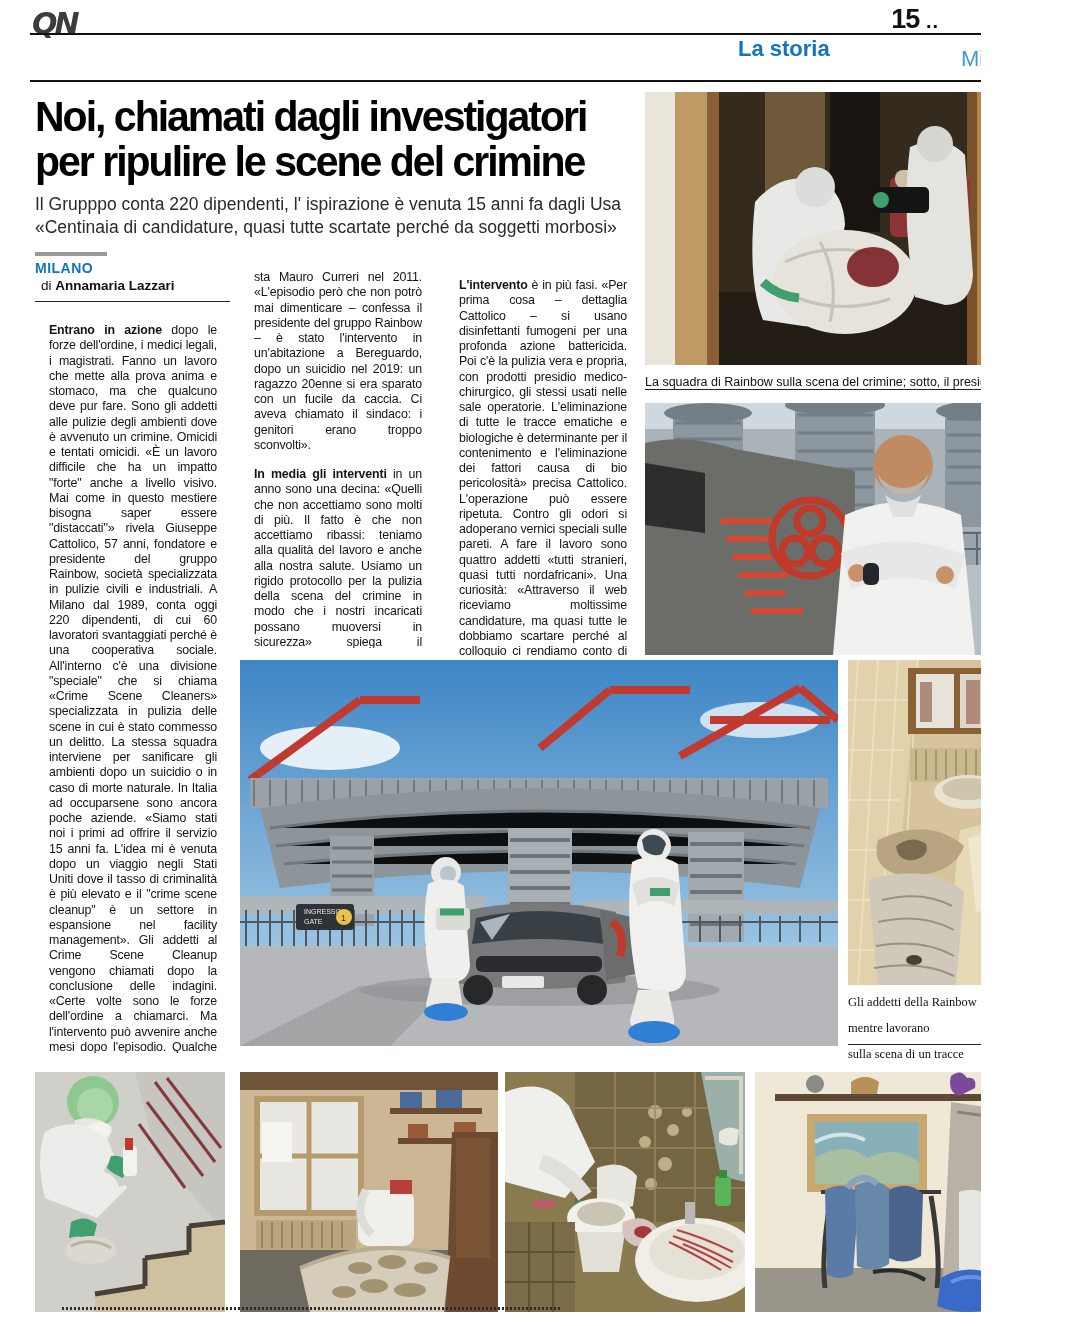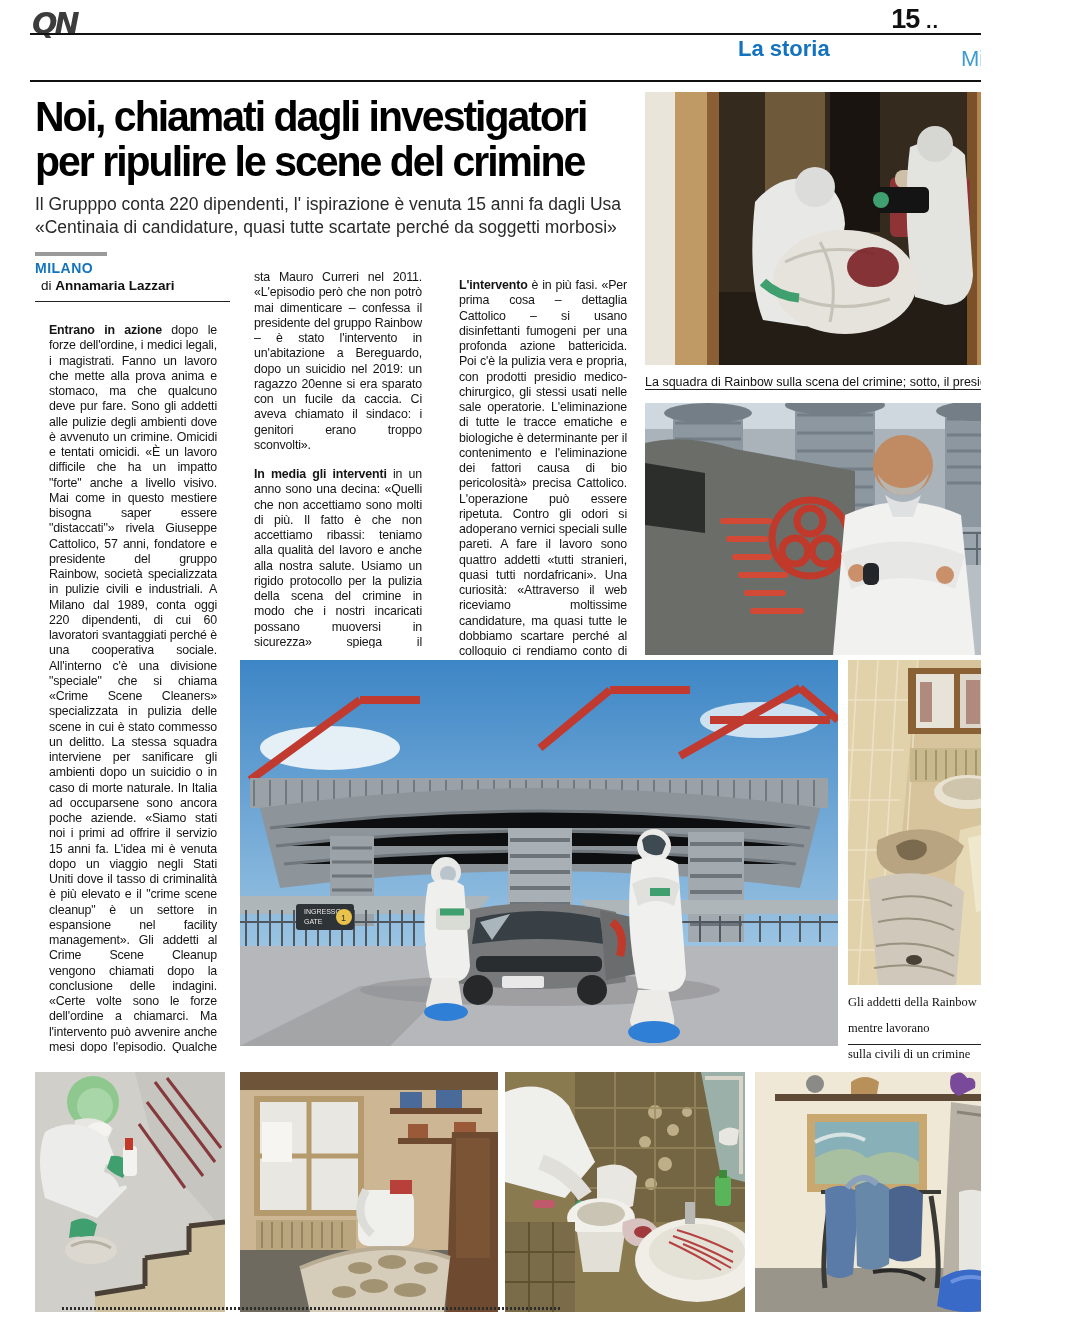--- a/index.html
+++ b/index.html
@@ -302,21 +302,21 @@
       <g stroke="#9a917f" stroke-width="2" fill="none">
         <path d="M34,240 q40,-10 70,6 M30,262 q44,-10 76,8 M28,286 q46,-8 78,10 M26,308 q48,-8 80,8"></path>
       </g>
       <path d="M48,186 q16,-12 30,-2 q4,12 -12,16 q-16,2 -18,-14z" fill="#7c6a4e"></path>
       <ellipse cx="66" cy="300" rx="8" ry="5" fill="#4a4036"></ellipse>
     </svg>
   </div>
   <div class="abs caption" style="left:848px;top:989px;width:195px;font-family:Liberation Serif, serif;">
     <div>Gli addetti della Rainbow</div>
     <div>mentre lavorano</div>
-    <div>sulla civili di un crimine</div>
+    <div>sulla scena di un tracce</div>
   </div>
   <div class="thinrule" style="left:848px;top:1044px;width:192px;"></div>
 
   <div class="photo" style="left:35px;top:1072px;width:190px;height:240px;">
     <svg width="190" height="240" viewBox="0 0 190 240">
       <rect width="190" height="240" fill="#d0cfca"></rect>
       <path d="M100,0 H190 V160 L120,80 z" fill="#c6c5bf"></path>
       <g stroke="#7a2024" stroke-width="3" fill="none" opacity=".85">
         <path d="M120,10 L180,90 M132,6 L186,76 M112,30 L168,104 M104,52 L150,116"></path>
       </g>

